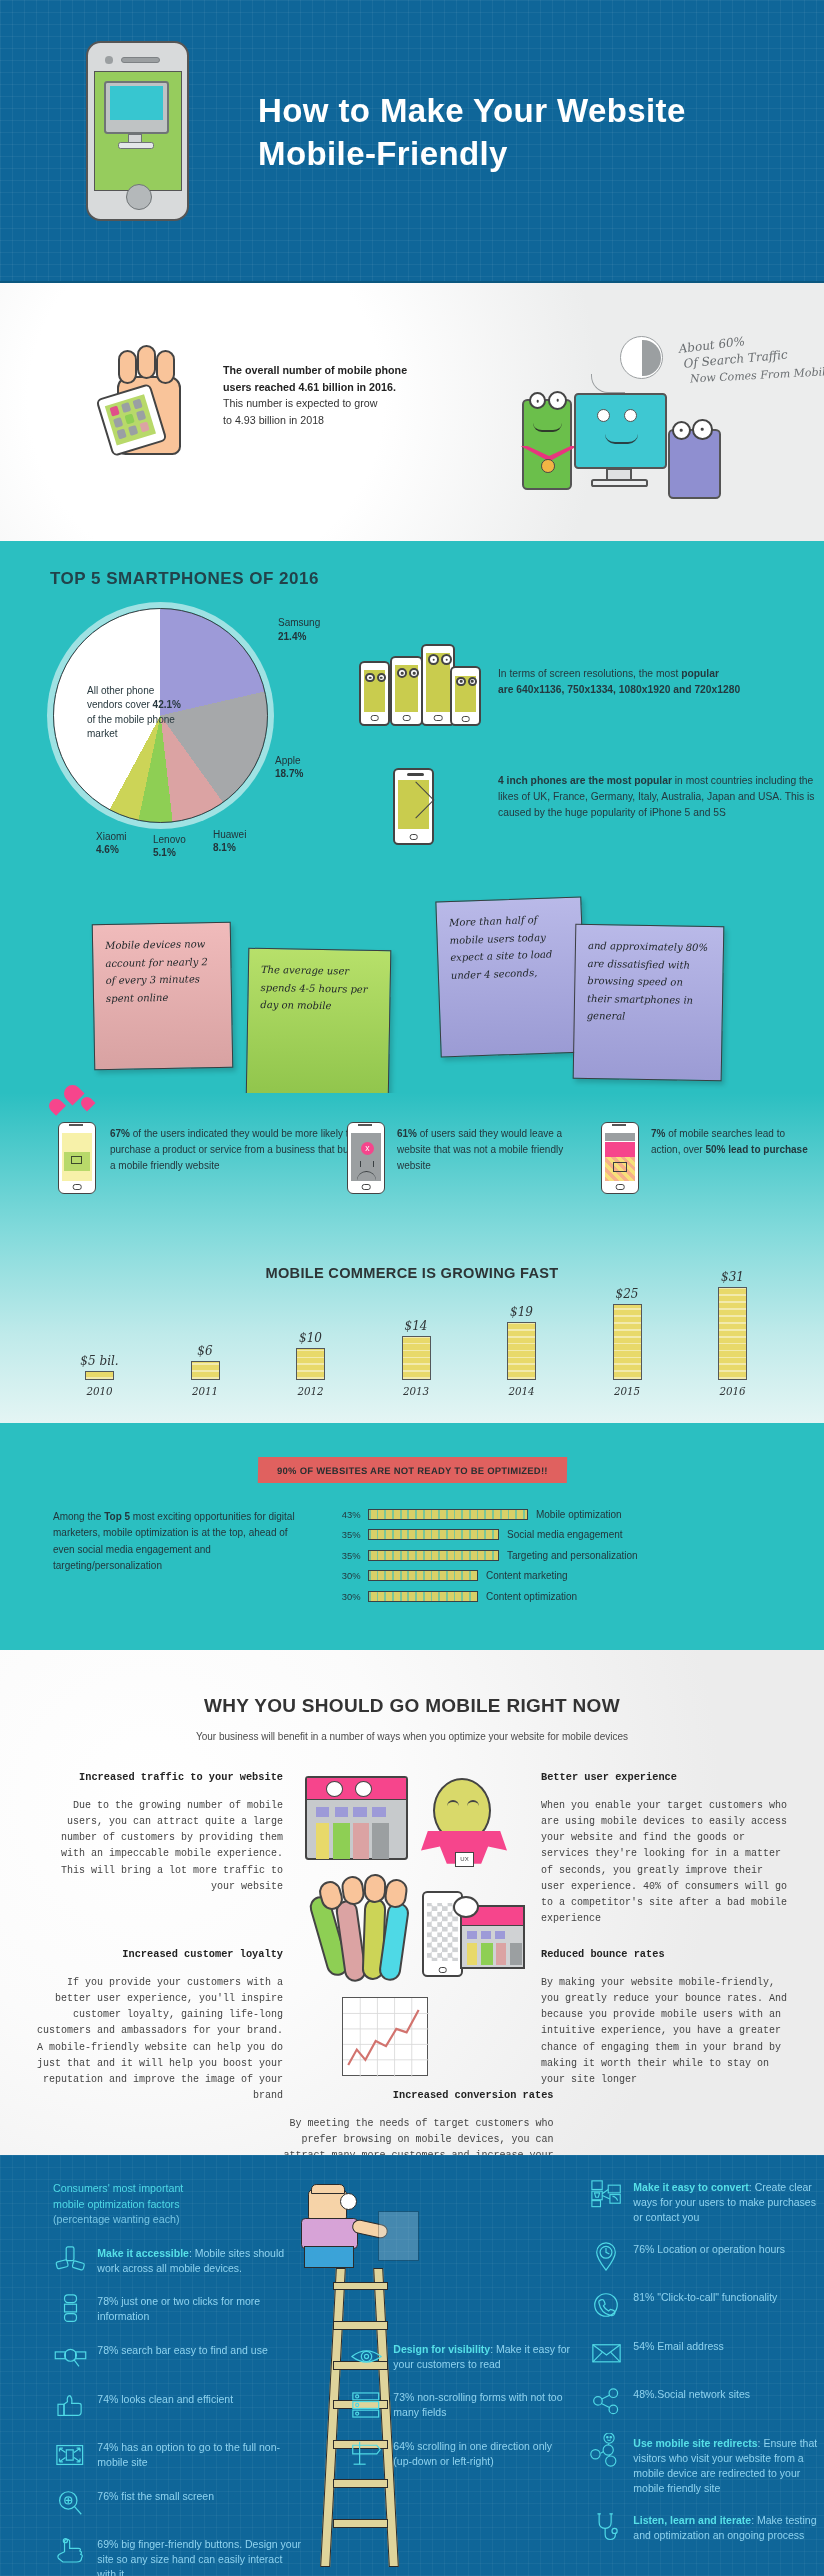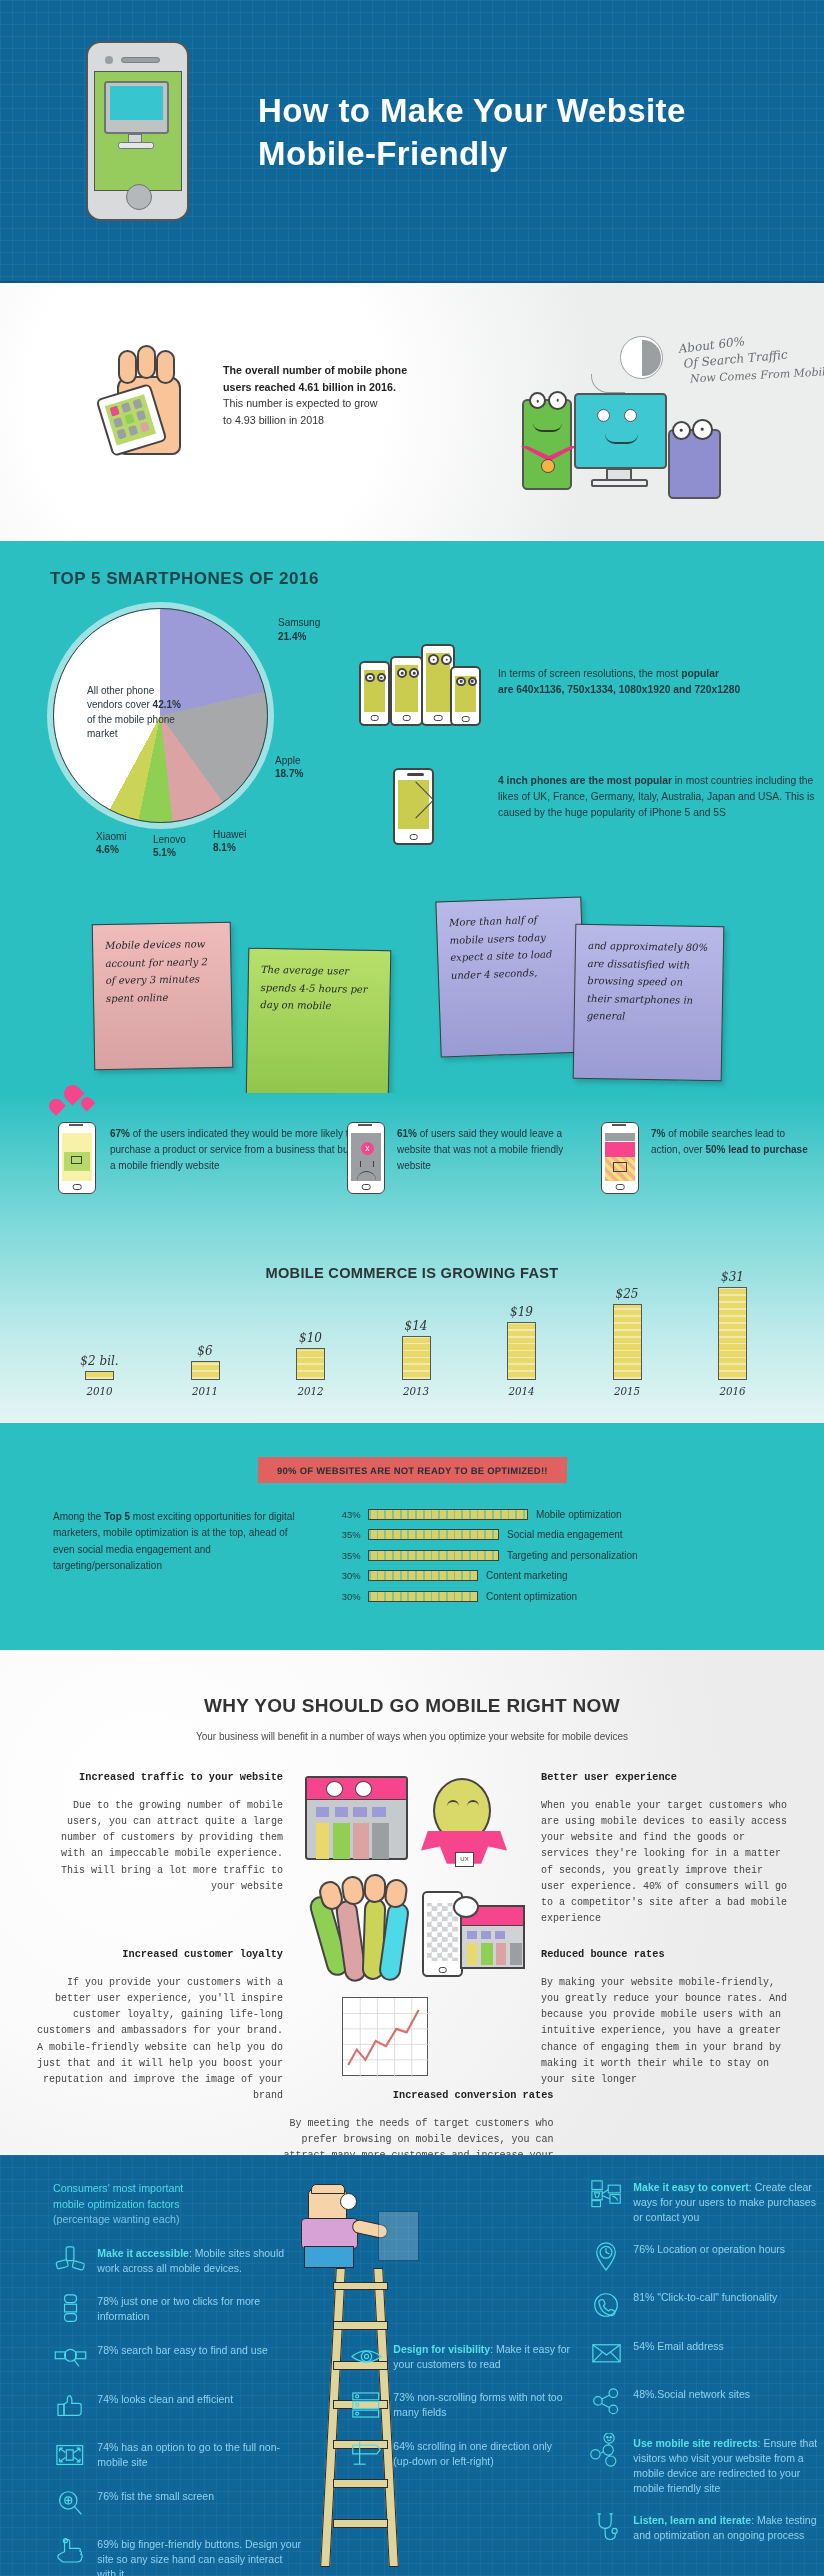--- a/index.html
+++ b/index.html
@@ -418,21 +418,21 @@
       <div class="pstat" style="left:651px;top:33px;width:163px;">
         <b>7%</b><span> of mobile searches lead to action, over </span><b>50% lead to purchase</b>
       </div>
     </div>
   </div>
 
   <div class="barsec">
     <div class="bar-title">MOBILE COMMERCE IS GROWING FAST</div>
     <div class="bars">
       <div class="barcol">
-        <div class="barval">$2 bil.</div>
+        <div class="barval">$5 bil.</div>
         <div class="barrect" style="height:9.4px;"></div>
         <div class="barlbl">2010</div>
       </div>
       <div class="barcol">
         <div class="barval">$6</div>
         <div class="barrect" style="height:19px;"></div>
         <div class="barlbl">2011</div>
       </div>
       <div class="barcol">
         <div class="barval">$10</div>

